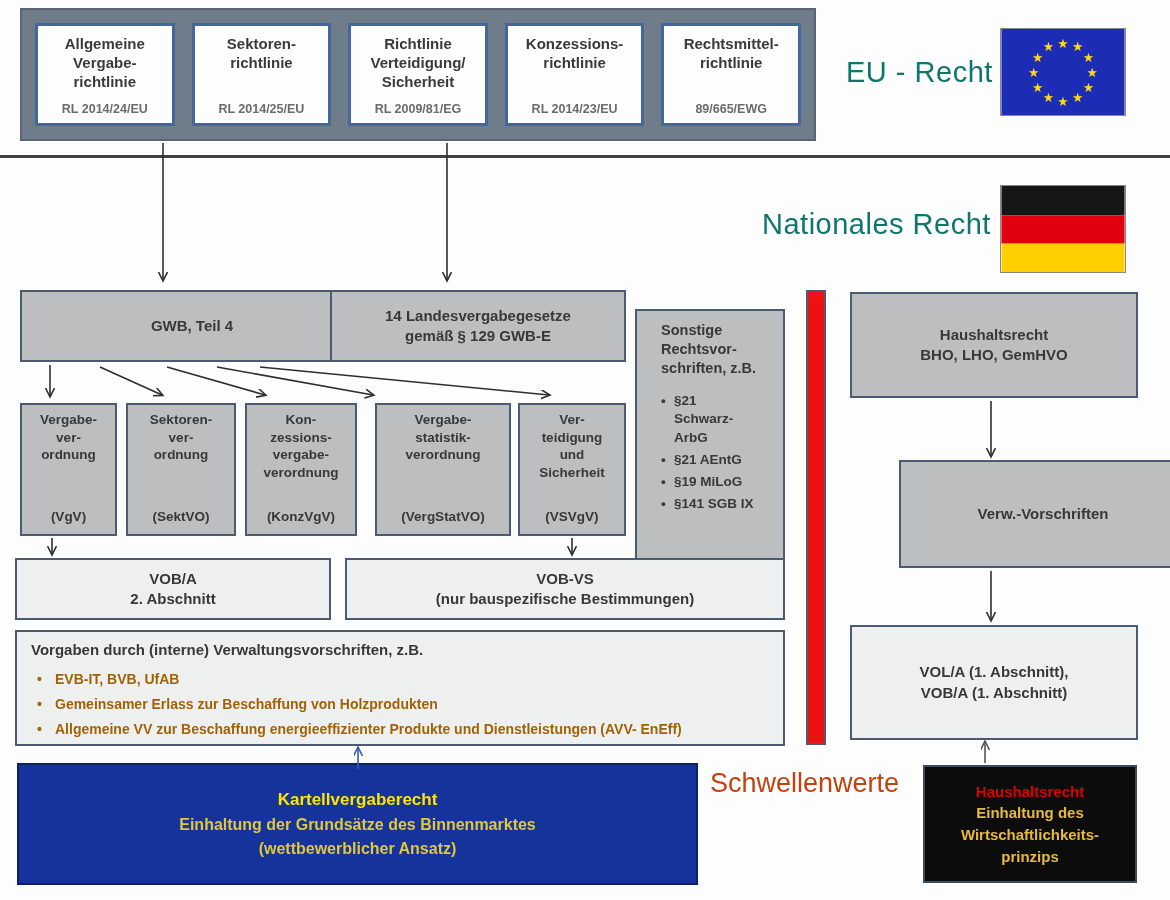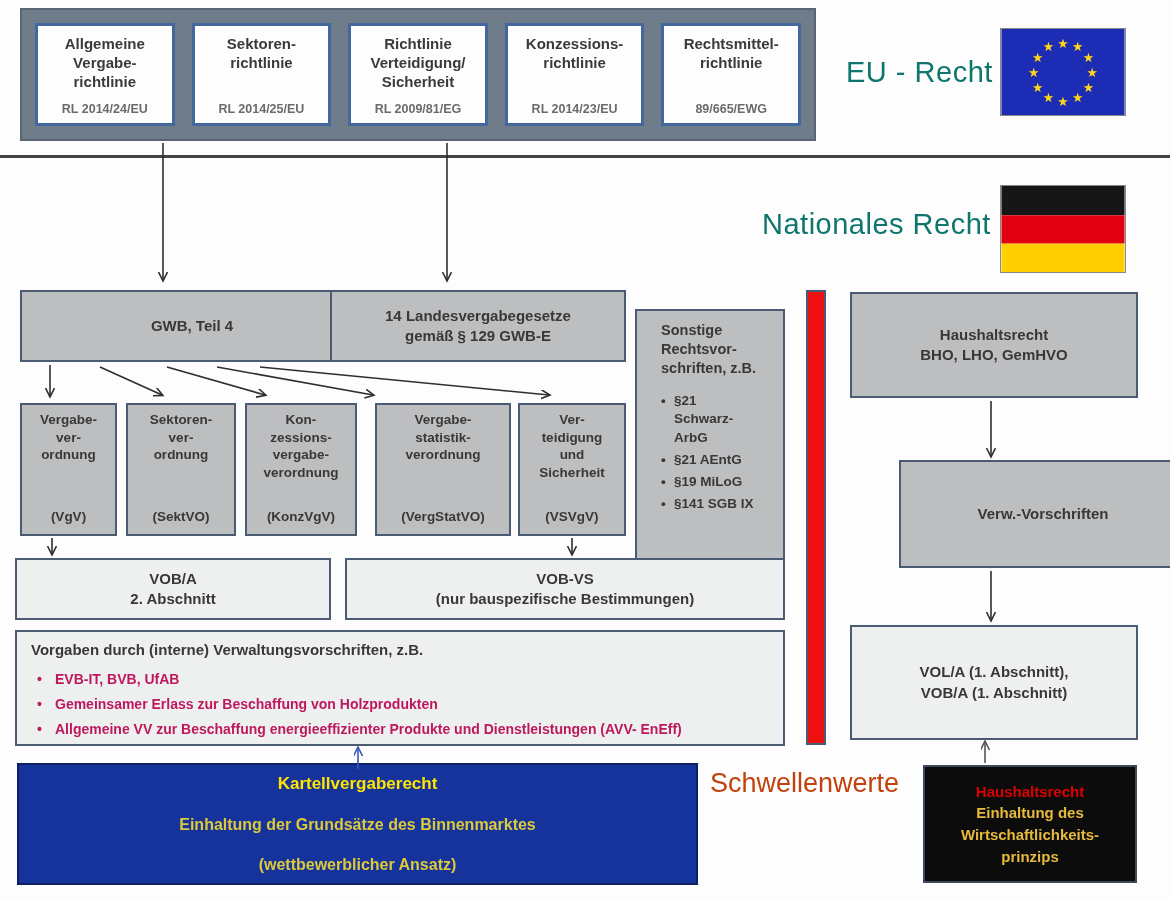--- a/index.html
+++ b/index.html
@@ -33,35 +33,35 @@
   .gray{background:#bcbec0;}
   .light{background:#eef0ef;}
   .fs15{font-size:15px;}
   .left-align{align-items:flex-start;justify-content:flex-start;text-align:left;}
   
   .bullet-item{position:relative;padding-left:13px;}
   .bullet-item:before{content:"\2022";position:absolute;left:0;top:0;}
   .sonstige-title{font-size:14.5px;line-height:1.3;margin-bottom:14px;}
   .sonstige-items{font-size:13.5px;line-height:1.4;display:flex;flex-direction:column;gap:3px;}
   .vorgaben-title{font-size:15px;margin-bottom:10px;}
-  .vorgaben-items{font-size:14px;font-weight:bold;color:#be185d;display:flex;flex-direction:column;gap:6px;}
+  .vorgaben-items{font-size:14px;font-weight:bold;color:#a16207;display:flex;flex-direction:column;gap:6px;}
   .vorgaben-items .bullet-item{padding-left:24px;}
   .vorgaben-items .bullet-item:before{left:6px;}
   
   .vo-box{justify-content:flex-start;font-size:13.5px;padding:6px 2px 8px 2px;line-height:1.3;}
   .vo-abbr{margin-top:auto;}
   .red-bar{left:806px;top:290px;width:20px;height:455px;background:#ee1111;border:2px solid #4b5b74;}
   
   .blue-box{
     left:17px;top:763px;width:681px;height:122px;background:#15339b;border:2px solid #0d2066;
     display:flex;flex-direction:column;align-items:center;justify-content:center;
     text-align:center;line-height:1.5;
   }
   .blue-box .t1{color:#ffe400;font-size:17px;font-weight:bold;}
-  .blue-box .t2{color:#ddc93a;font-size:16px;font-weight:bold;margin-top:16px;}
+  .blue-box .t2{color:#ddc93a;font-size:16px;font-weight:bold;}
   .black-box{
     left:923px;top:765px;width:214px;height:118px;background:#0c0c0c;border:2px solid #3c4a5c;
     display:flex;flex-direction:column;align-items:center;justify-content:center;
     text-align:center;line-height:1.45;
   }
   .black-box .t1{color:#dd0000;font-size:15px;font-weight:bold;}
   .black-box .t2{color:#e7b93c;font-size:15px;font-weight:bold;}
   .schwellen{left:710px;top:768px;font-size:27px;color:#c2410c;}
   svg.overlay{position:absolute;left:0;top:0;pointer-events:none;}
 </style>

